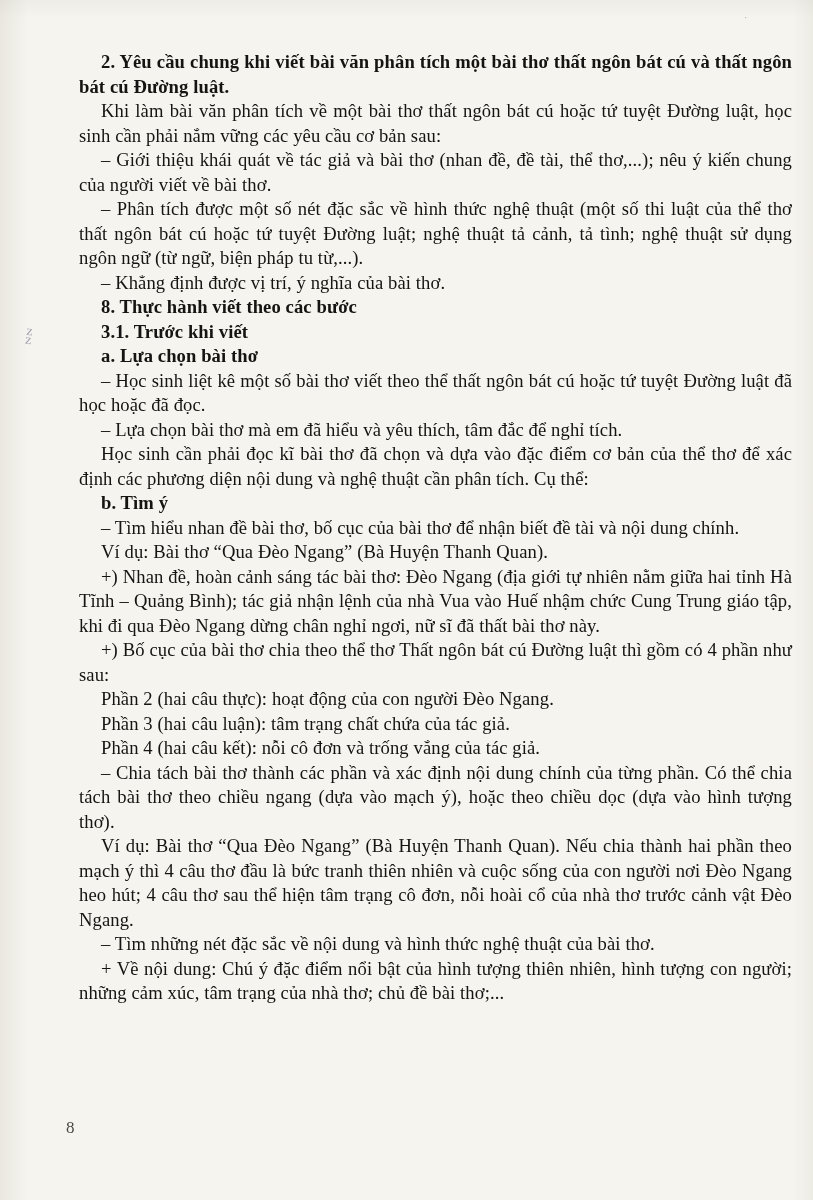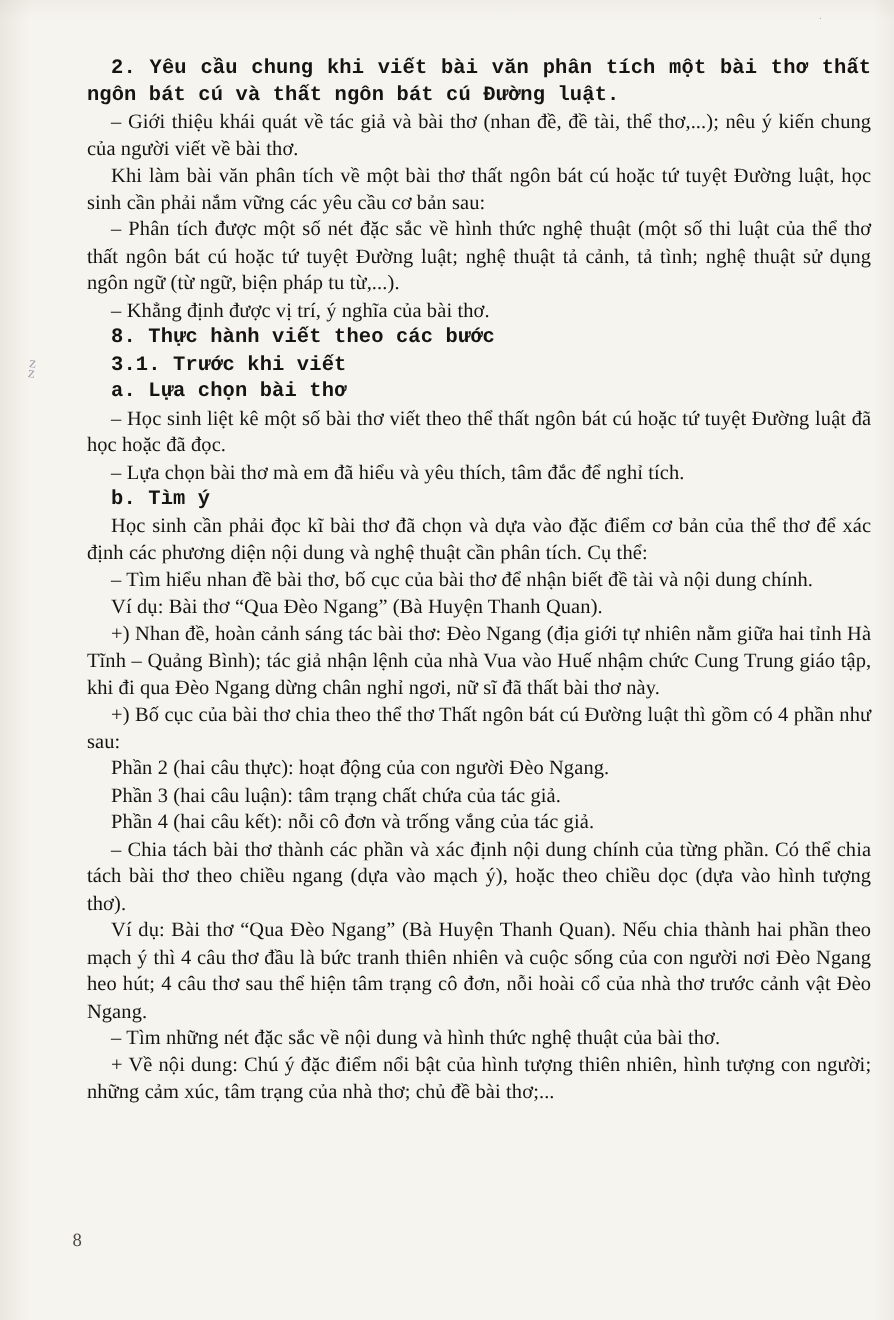--- a/index.html
+++ b/index.html
@@ -28,21 +28,21 @@
     width: 713px;
   }
   p.para {
     margin: 0;
     font-size: 18.6px;
     line-height: 24.5px;
     text-align: justify;
     text-indent: 22px;
     letter-spacing: 0.1px;
   }
-  p.bold { font-weight: bold; font-family: Liberation Mono, monospace; }
+  p.bold { font-weight: bold; }
   .page-number {
     position: absolute;
     left: 66px;
     top: 1118px;
     font-size: 17px;
     color: #4d4a45;
   }
   .scan-mark {
     position: absolute;
     left: 26px;
@@ -69,31 +69,31 @@
 <body>
 
 <div class="paper-shade"></div>
 
 <div class="scan-mark">z
 z</div>
 <div class="corner-mark">·</div>
 
 <div class="content">
     <p class="para bold">2. Yêu cầu chung khi viết bài văn phân tích một bài thơ thất ngôn bát cú và thất ngôn bát cú Đường luật.</p>
+    <p class="para body">Khi làm bài văn phân tích về một bài thơ thất ngôn bát cú hoặc tứ tuyệt Đường luật, học sinh cần phải nắm vững các yêu cầu cơ bản sau:</p>
     <p class="para body">– Giới thiệu khái quát về tác giả và bài thơ (nhan đề, đề tài, thể thơ,...); nêu ý kiến chung của người viết về bài thơ.</p>
-    <p class="para body">Khi làm bài văn phân tích về một bài thơ thất ngôn bát cú hoặc tứ tuyệt Đường luật, học sinh cần phải nắm vững các yêu cầu cơ bản sau:</p>
     <p class="para body">– Phân tích được một số nét đặc sắc về hình thức nghệ thuật (một số thi luật của thể thơ thất ngôn bát cú hoặc tứ tuyệt Đường luật; nghệ thuật tả cảnh, tả tình; nghệ thuật sử dụng ngôn ngữ (từ ngữ, biện pháp tu từ,...).</p>
     <p class="para body">– Khẳng định được vị trí, ý nghĩa của bài thơ.</p>
     <p class="para bold">8. Thực hành viết theo các bước</p>
     <p class="para bold">3.1. Trước khi viết</p>
     <p class="para bold">a. Lựa chọn bài thơ</p>
     <p class="para body">– Học sinh liệt kê một số bài thơ viết theo thể thất ngôn bát cú hoặc tứ tuyệt Đường luật đã học hoặc đã đọc.</p>
     <p class="para body">– Lựa chọn bài thơ mà em đã hiểu và yêu thích, tâm đắc để nghỉ tích.</p>
+    <p class="para body">Học sinh cần phải đọc kĩ bài thơ đã chọn và dựa vào đặc điểm cơ bản của thể thơ để xác định các phương diện nội dung và nghệ thuật cần phân tích. Cụ thể:</p>
     <p class="para bold">b. Tìm ý</p>
-    <p class="para body">Học sinh cần phải đọc kĩ bài thơ đã chọn và dựa vào đặc điểm cơ bản của thể thơ để xác định các phương diện nội dung và nghệ thuật cần phân tích. Cụ thể:</p>
     <p class="para body">– Tìm hiểu nhan đề bài thơ, bố cục của bài thơ để nhận biết đề tài và nội dung chính.</p>
     <p class="para body">Ví dụ: Bài thơ “Qua Đèo Ngang” (Bà Huyện Thanh Quan).</p>
     <p class="para body">+) Nhan đề, hoàn cảnh sáng tác bài thơ: Đèo Ngang (địa giới tự nhiên nằm giữa hai tỉnh Hà Tĩnh – Quảng Bình); tác giả nhận lệnh của nhà Vua vào Huế nhậm chức Cung Trung giáo tập, khi đi qua Đèo Ngang dừng chân nghỉ ngơi, nữ sĩ đã thất bài thơ này.</p>
     <p class="para body">+) Bố cục của bài thơ chia theo thể thơ Thất ngôn bát cú Đường luật thì gồm có 4 phần như sau:</p>
     <p class="para body">Phần 2 (hai câu thực): hoạt động của con người Đèo Ngang.</p>
     <p class="para body">Phần 3 (hai câu luận): tâm trạng chất chứa của tác giả.</p>
     <p class="para body">Phần 4 (hai câu kết): nỗi cô đơn và trống vắng của tác giả.</p>
     <p class="para body">– Chia tách bài thơ thành các phần và xác định nội dung chính của từng phần. Có thể chia tách bài thơ theo chiều ngang (dựa vào mạch ý), hoặc theo chiều dọc (dựa vào hình tượng thơ).</p>
     <p class="para body">Ví dụ: Bài thơ “Qua Đèo Ngang” (Bà Huyện Thanh Quan). Nếu chia thành hai phần theo mạch ý thì 4 câu thơ đầu là bức tranh thiên nhiên và cuộc sống của con người nơi Đèo Ngang heo hút; 4 câu thơ sau thể hiện tâm trạng cô đơn, nỗi hoài cổ của nhà thơ trước cảnh vật Đèo Ngang.</p>
     <p class="para body">– Tìm những nét đặc sắc về nội dung và hình thức nghệ thuật của bài thơ.</p>

